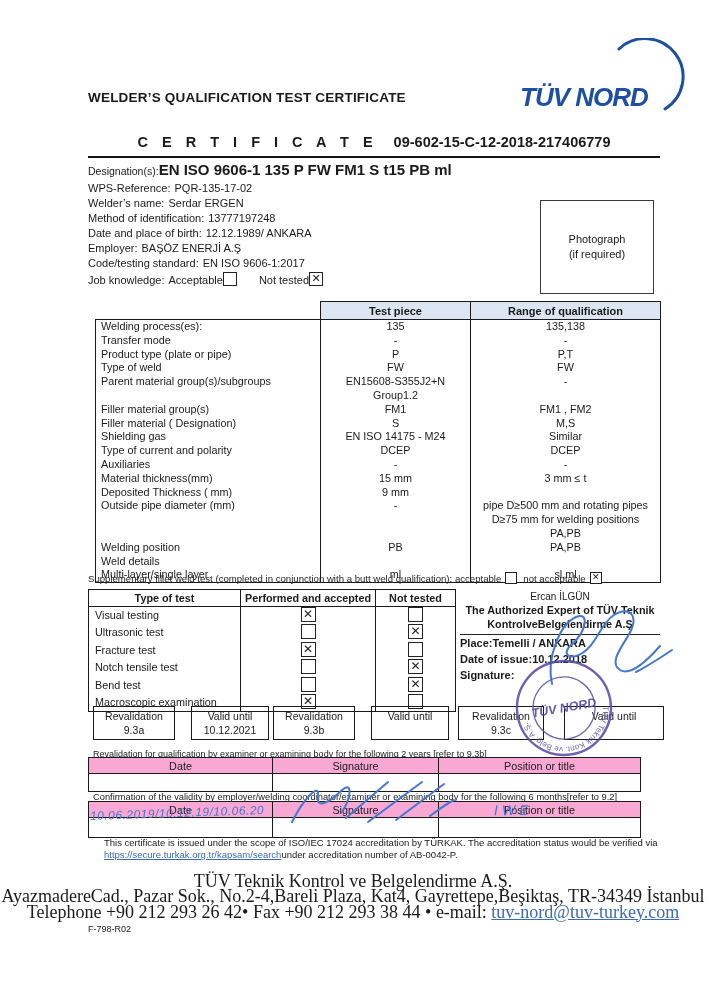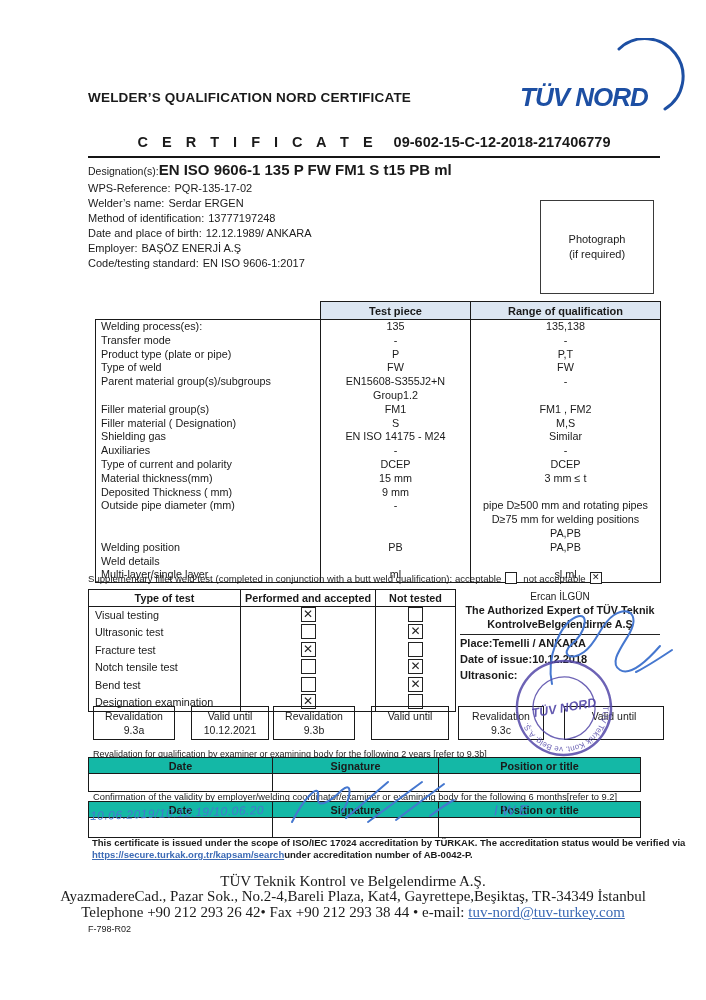--- a/index.html
+++ b/index.html
@@ -59,43 +59,43 @@
   .rv .sp { border:none; }
   .rv1 { left:93px; }  .rv1 .c1 { width:76px; } .rv1 .sp { width:16px; } .rv1 .c2 { width:72px; }
   .rv2 { left:273px; } .rv2 .c1 { width:76px; } .rv2 .sp { width:16px; } .rv2 .c2 { width:72px; }
   .rv3 { left:458px; } .rv3 .c1 { width:80px; } .rv3 .sp { width:20px; } .rv3 .c2 { width:94px; }
   .rv .v2 { min-height:13.5px; }
   
   .note { position:absolute; left:93px; font-size:9px; }
   .note1 { top:749px; }
   .note2 { top:792px; font-size:9.3px; }
   .sigtable { position:absolute; left:88px; border-collapse:collapse; table-layout:fixed; width:552px; }
-  .sigtable th { border:1.4px solid #1a1a1a; font-size:10.8px; font-weight:bold; height:15px; padding:0; background:#14b8a6; }
+  .sigtable th { border:1.4px solid #1a1a1a; font-size:10.8px; font-weight:normal; height:15px; padding:0; background:#f9a8d4; }
   .sigtable td { border:1.4px solid #1a1a1a; height:17px; padding:0 4px; }
   .sigtable1 { top:757px; }
   .sigtable2 { top:801px; }
   .sigtable2 td { height:19px; }
   .hand { position:absolute; color:#4577cf; font-style:italic; z-index:4; white-space:nowrap; }
   .hand-date { left:90px; top:806px; font-size:12px; letter-spacing:.5px; transform:rotate(-2deg); }
   .hand-pos { left:494px; top:802px; font-size:14px; letter-spacing:4px; transform:rotate(-1deg); }
   
-  .accr { position:absolute; left:92px; font-size:9.5px; line-height:12px;font-weight:bold; }
+  .accr { position:absolute; left:104px; font-size:9.5px; line-height:12px; }
   .accr1 { top:837px; }
   .accr2 { top:849px; }
   .link { color:#3c6ab5; text-decoration:underline; cursor:pointer; }
   
-  .footer { position:absolute; left:0; right:0; top:874px; text-align:center; font-family:"Liberation Serif", serif; font-size:15px; line-height:15.3px; }
+  .footer { position:absolute; left:0; right:0; top:874px; text-align:center; font-family:"Liberation Serif", serif; font-size:18px; line-height:15.3px; }
   .form-code { position:absolute; left:88px; top:924px; font-size:9px; }
 </style>
 </head>
 <body>
 
 <div class="page">
 
-  <div class="title">WELDER’S QUALIFICATION NORD CERTIFICATE</div>
+  <div class="title">WELDER’S QUALIFICATION TEST CERTIFICATE</div>
 
   <div class="logo">
     <svg width="180" height="80" viewBox="0 0 180 80">
       <path d="M101,11 A38,38 0 1 1 147,71" fill="none" stroke="#1d4fa3" stroke-width="3" stroke-linecap="round"></path>
       <text x="2" y="68" font-size="26" font-weight="bold" font-style="italic" letter-spacing="-1" fill="#1d4fa3">TÜV NORD</text>
     </svg>
   </div>
 
   <div class="cert-line">
     <span class="cert-label">C E R T I F I C A T E</span><span class="cert-number">09-602-15-C-12-2018-217406779</span>
@@ -106,20 +106,23 @@
     <span class="desig-label">Designation(s):</span><span class="desig-value">EN ISO 9606-1 135 P FW FM1 S t15 PB ml</span>
   </div>
 
   <div class="details">
     <div><span class="dl">WPS-Reference:</span><span>PQR-135-17-02</span></div>
     <div><span class="dl">Welder’s name:</span><span>Serdar ERGEN</span></div>
     <div><span class="dl">Method of identification:</span><span>13777197248</span></div>
     <div><span class="dl">Date and place of birth:</span><span>12.12.1989/ ANKARA</span></div>
     <div><span class="dl">Employer:</span><span>BAŞÖZ ENERJİ A.Ş</span></div>
     <div><span class="dl">Code/testing standard:</span><span>EN ISO 9606-1:2017</span></div>
+    <div>
+      <span class="dl">Job knowledge:</span><span>Acceptable</span><span class="cb"></span><span class="jk-gap"></span><span>Not tested</span><span class="cb">✕</span>
+    </div>
   </div>
 
   <div class="photo-box">
     <span>Photograph</span>
     <span>(if required)</span>
   </div>
 
   <table class="qualtable">
     <colgroup>
         <col style="width:225px">
@@ -168,28 +171,28 @@
           <td>Filler material ( Designation)</td>
           <td class="c">S</td>
           <td class="c">M,S</td>
         </tr>
       <tr>
           <td>Shielding gas</td>
           <td class="c">EN ISO 14175 - M24</td>
           <td class="c">Similar</td>
         </tr>
       <tr>
-          <td>Auxiliaries</td>
-          <td class="c">-</td>
-          <td class="c">-</td>
-        </tr>
-      <tr>
           <td>Type of current and polarity</td>
           <td class="c">DCEP</td>
           <td class="c">DCEP</td>
+        </tr>
+      <tr>
+          <td>Auxiliaries</td>
+          <td class="c">-</td>
+          <td class="c">-</td>
         </tr>
       <tr>
           <td>Material thickness(mm)</td>
           <td class="c">15 mm</td>
           <td class="c">3 mm ≤ t</td>
         </tr>
       <tr>
           <td>Deposited Thickness ( mm)</td>
           <td class="c">9 mm</td>
           <td class="c"></td>
@@ -254,35 +257,35 @@
           <td>Notch tensile test</td>
           <td class="c"><span class="cb"></span></td>
           <td class="c"><span class="cb">✕</span></td>
         </tr>
       <tr>
           <td>Bend test</td>
           <td class="c"><span class="cb"></span></td>
           <td class="c"><span class="cb">✕</span></td>
         </tr>
       <tr class="last">
-          <td>Designation examination</td>
+          <td>Macroscopic examination</td>
           <td class="c"><span class="cb">✕</span></td>
           <td class="c"><span class="cb"></span></td>
         </tr>
     </tbody>
   </table>
 
   <div class="auth">
     <div class="auth-name">Ercan İLGÜN</div>
     <div class="auth-t1">The Authorized Expert of TÜV Teknik</div>
     <div class="auth-t2">KontrolveBelgelendirme A.Ş</div>
     <div class="auth-divider"></div>
     <div class="auth-line first">Place:Temelli / ANKARA</div>
     <div class="auth-line">Date of issue:10.12.2018</div>
-    <div class="auth-line">Ultrasonic:</div>
+    <div class="auth-line">Signature:</div>
   </div>
 
   <svg class="sig1" width="150" height="100" viewBox="0 0 150 100">
     <path d="M16,82 C10,56 24,22 40,15 C54,9 50,30 36,42 C24,52 34,60 48,50 C62,40 64,22 78,13 C94,3 104,14 92,34 C82,50 74,62 84,68 C94,74 110,60 124,44 M100,70 C112,64 124,56 136,48" fill="none" stroke="#4577cf" stroke-width="2" stroke-linecap="round"></path>
   </svg>
 
   <svg class="stamp" viewBox="0 0 104 104">
     <defs>
         <path id="ringpath" d="M52,52 m-39,0 a39,39 0 1,1 78,0 a39,39 0 1,1 -78,0"></path>
       </defs>

